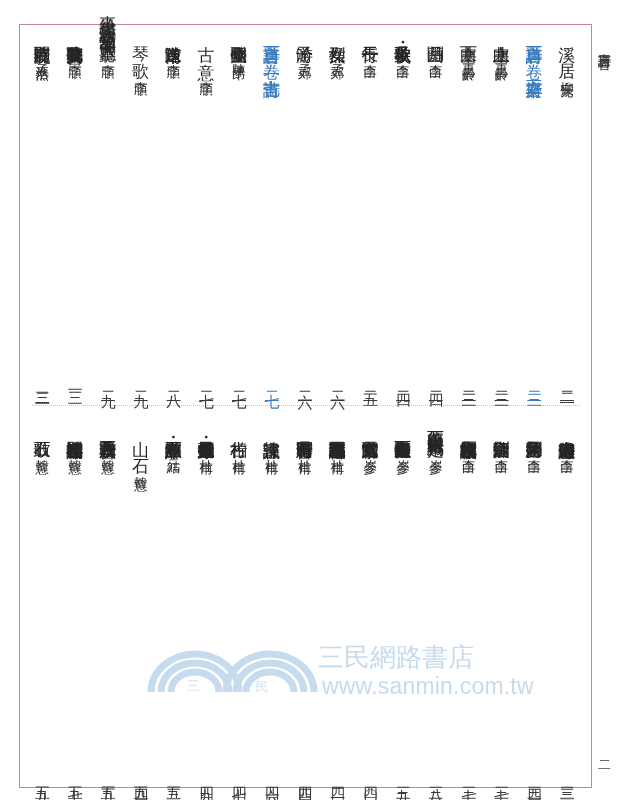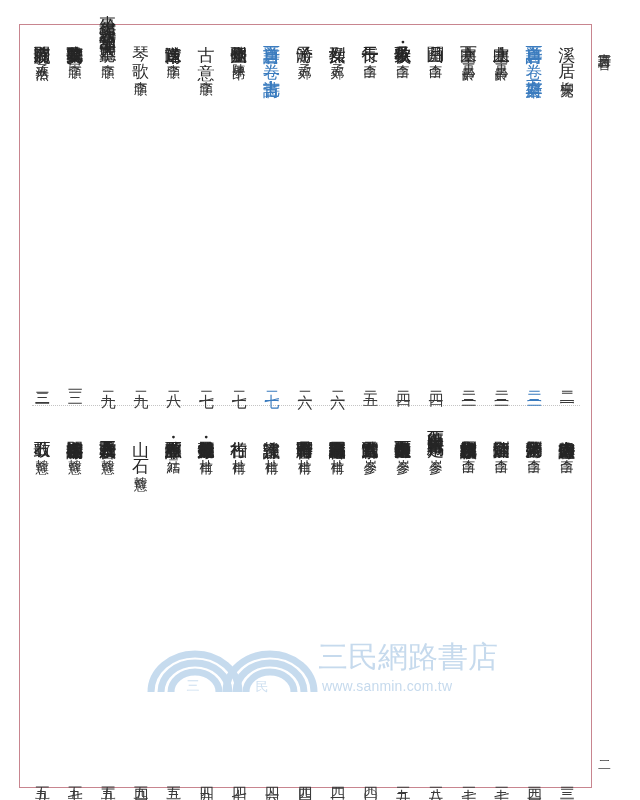--- a/index.html
+++ b/index.html
@@ -25,22 +25,22 @@
   .title.tight { letter-spacing:-2.6px; }
   .title.snug { letter-spacing:-0.9px; }
   .author { writing-mode:vertical-rl; font-size:13.5px; line-height:1;
             letter-spacing:2px; margin-top:20px; white-space:nowrap; color:#2e2e2e; }
   .pnum { position:absolute; left:0; right:0; display:flex; justify-content:center; }
   .upper .pnum { bottom:22px; }
   .lower .pnum { bottom:8px; }
   .pnum span { writing-mode:vertical-rl; font-size:15px; line-height:1; letter-spacing:2px; color:#3a3a3a; }
   .section .title, .section .pnum span { color:#3b7cbf; }
   .watermark { position:absolute; z-index:1; pointer-events:none; }
-  .wm-brand { left:318px; top:641px; font-size:30px; line-height:32px; color:#c6daed; white-space:nowrap; }
-  .wm-url { left:322px; top:676px; font-family:"Liberation Sans", sans-serif; font-size:14px;
+  .wm-brand { left:318px; top:641px; font-size:26px; line-height:32px; color:#c6daed; white-space:nowrap; }
+  .wm-url { left:322px; top:676px; font-family:"Liberation Sans", sans-serif; font-size:23px;
             line-height:20px; color:#c6daed; white-space:nowrap; letter-spacing:0.2px; }
   .wm-logo { left:140px; top:640px; }
 </style>
 </head>
 <body>
 
 <div class="running-title">唐詩三百首</div>
 <div class="folio">二</div>
 
 <div class="frame"></div>

